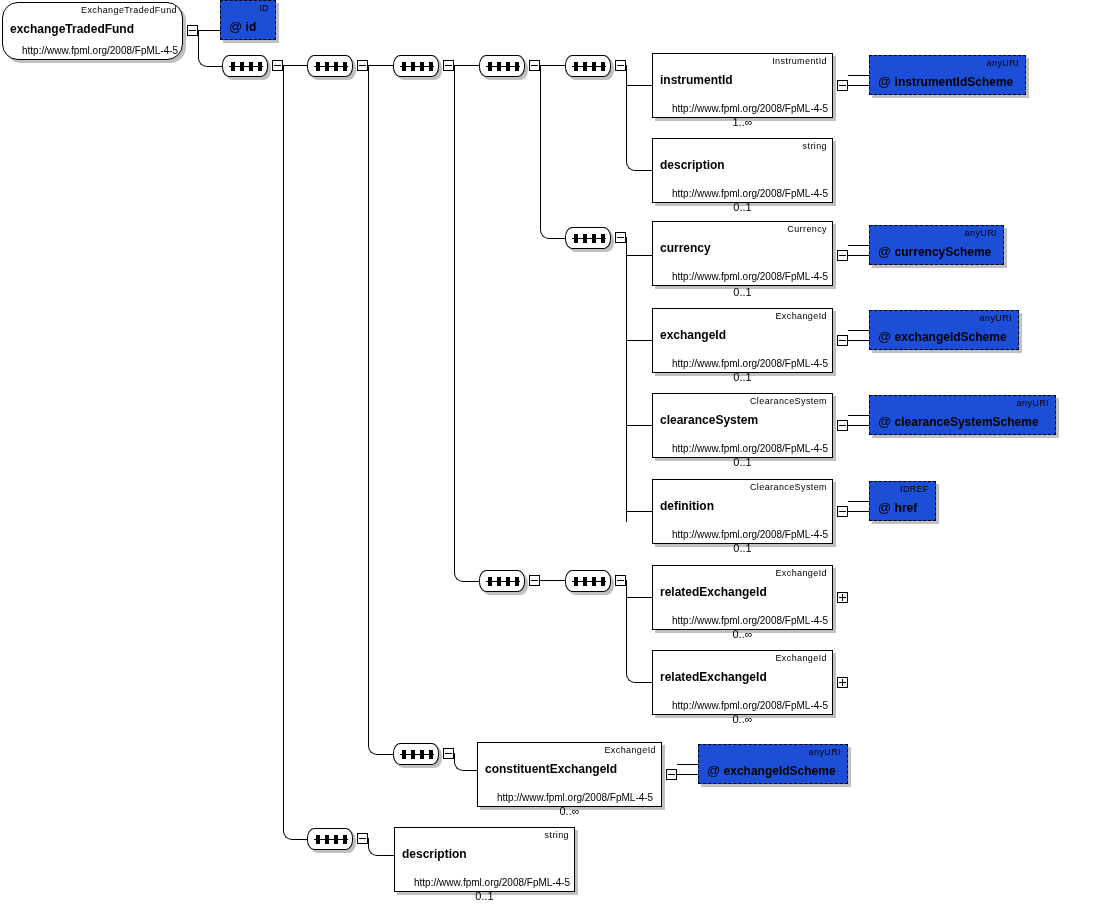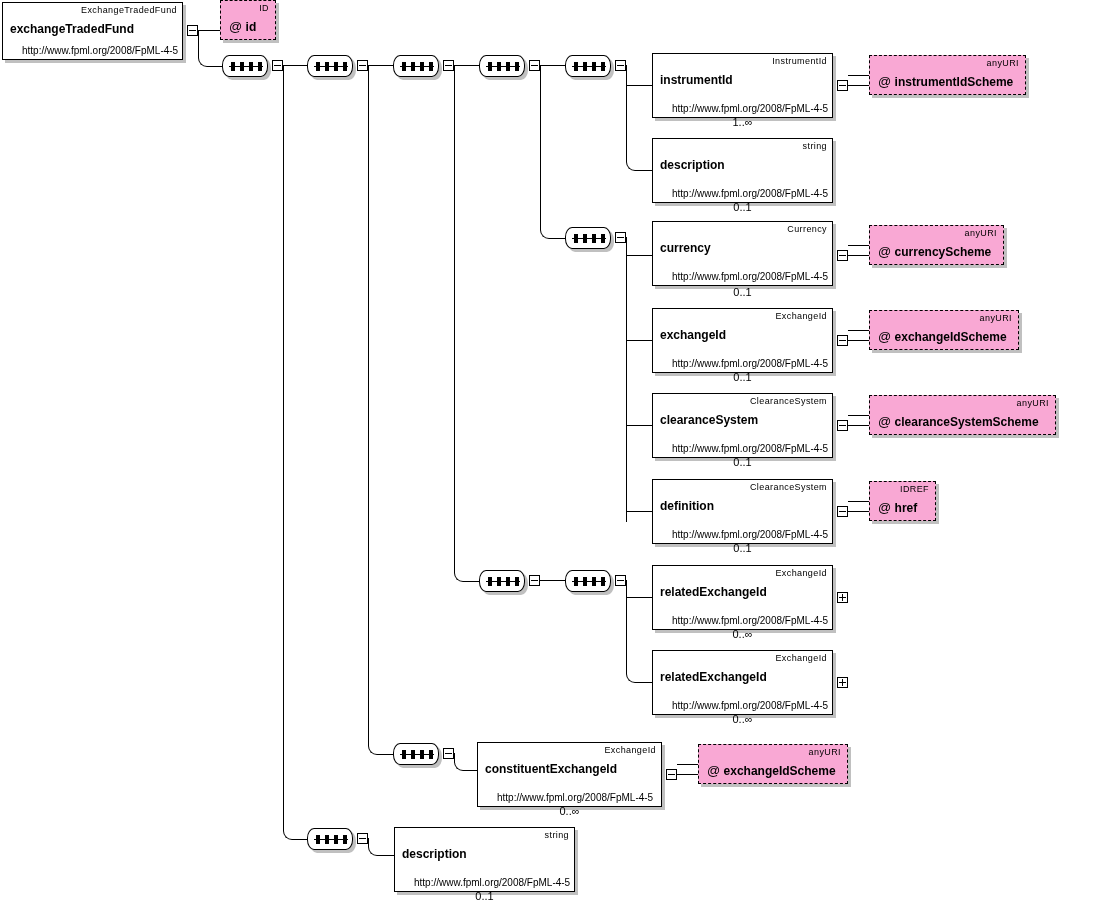--- a/index.html
+++ b/index.html
@@ -48,21 +48,21 @@
     font-size:10px;
     color:#000;
     white-space:nowrap;
     margin-left:12px;
   }
 
   
   .attr{
     position:absolute;
     box-sizing:border-box;
-    background:#f9a8d4;
+    background:#1d4ed8;
     border:1px dashed #000000;
     box-shadow:3px 3px 0 0 #c0c0c0;
   }
   .attr .type{
     position:absolute;
     top:2px;
     right:6px;
     font-size:9px;
     color:#000;
     letter-spacing:.4px;
@@ -161,21 +161,21 @@
     border-bottom:1px solid #000;
     border-bottom-left-radius:9px;
     background:transparent;
   }
 </style>
 </head>
 <body>
 
 <div id="canvas">
 
-  <div class="node" style="left:2px;top:2px;width:181px;height:58px;">
+  <div class="node" style="left:2px;top:2px;width:181px;height:58px;border-radius:16px;">
     <span class="type">ExchangeTradedFund</span>
     <span class="name">exchangeTradedFund</span>
     <span class="ns">http://www.fpml.org/2008/FpML-4-5</span>
   </div>
 
   <div class="tog" style="left:187px;top:25px;"></div>
 
   <div class="hl" style="left:198px;top:30px;width:22px;"></div>
   <div class="elbow" style="left:198px;top:30px;width:24px;height:36px;"></div>
 

